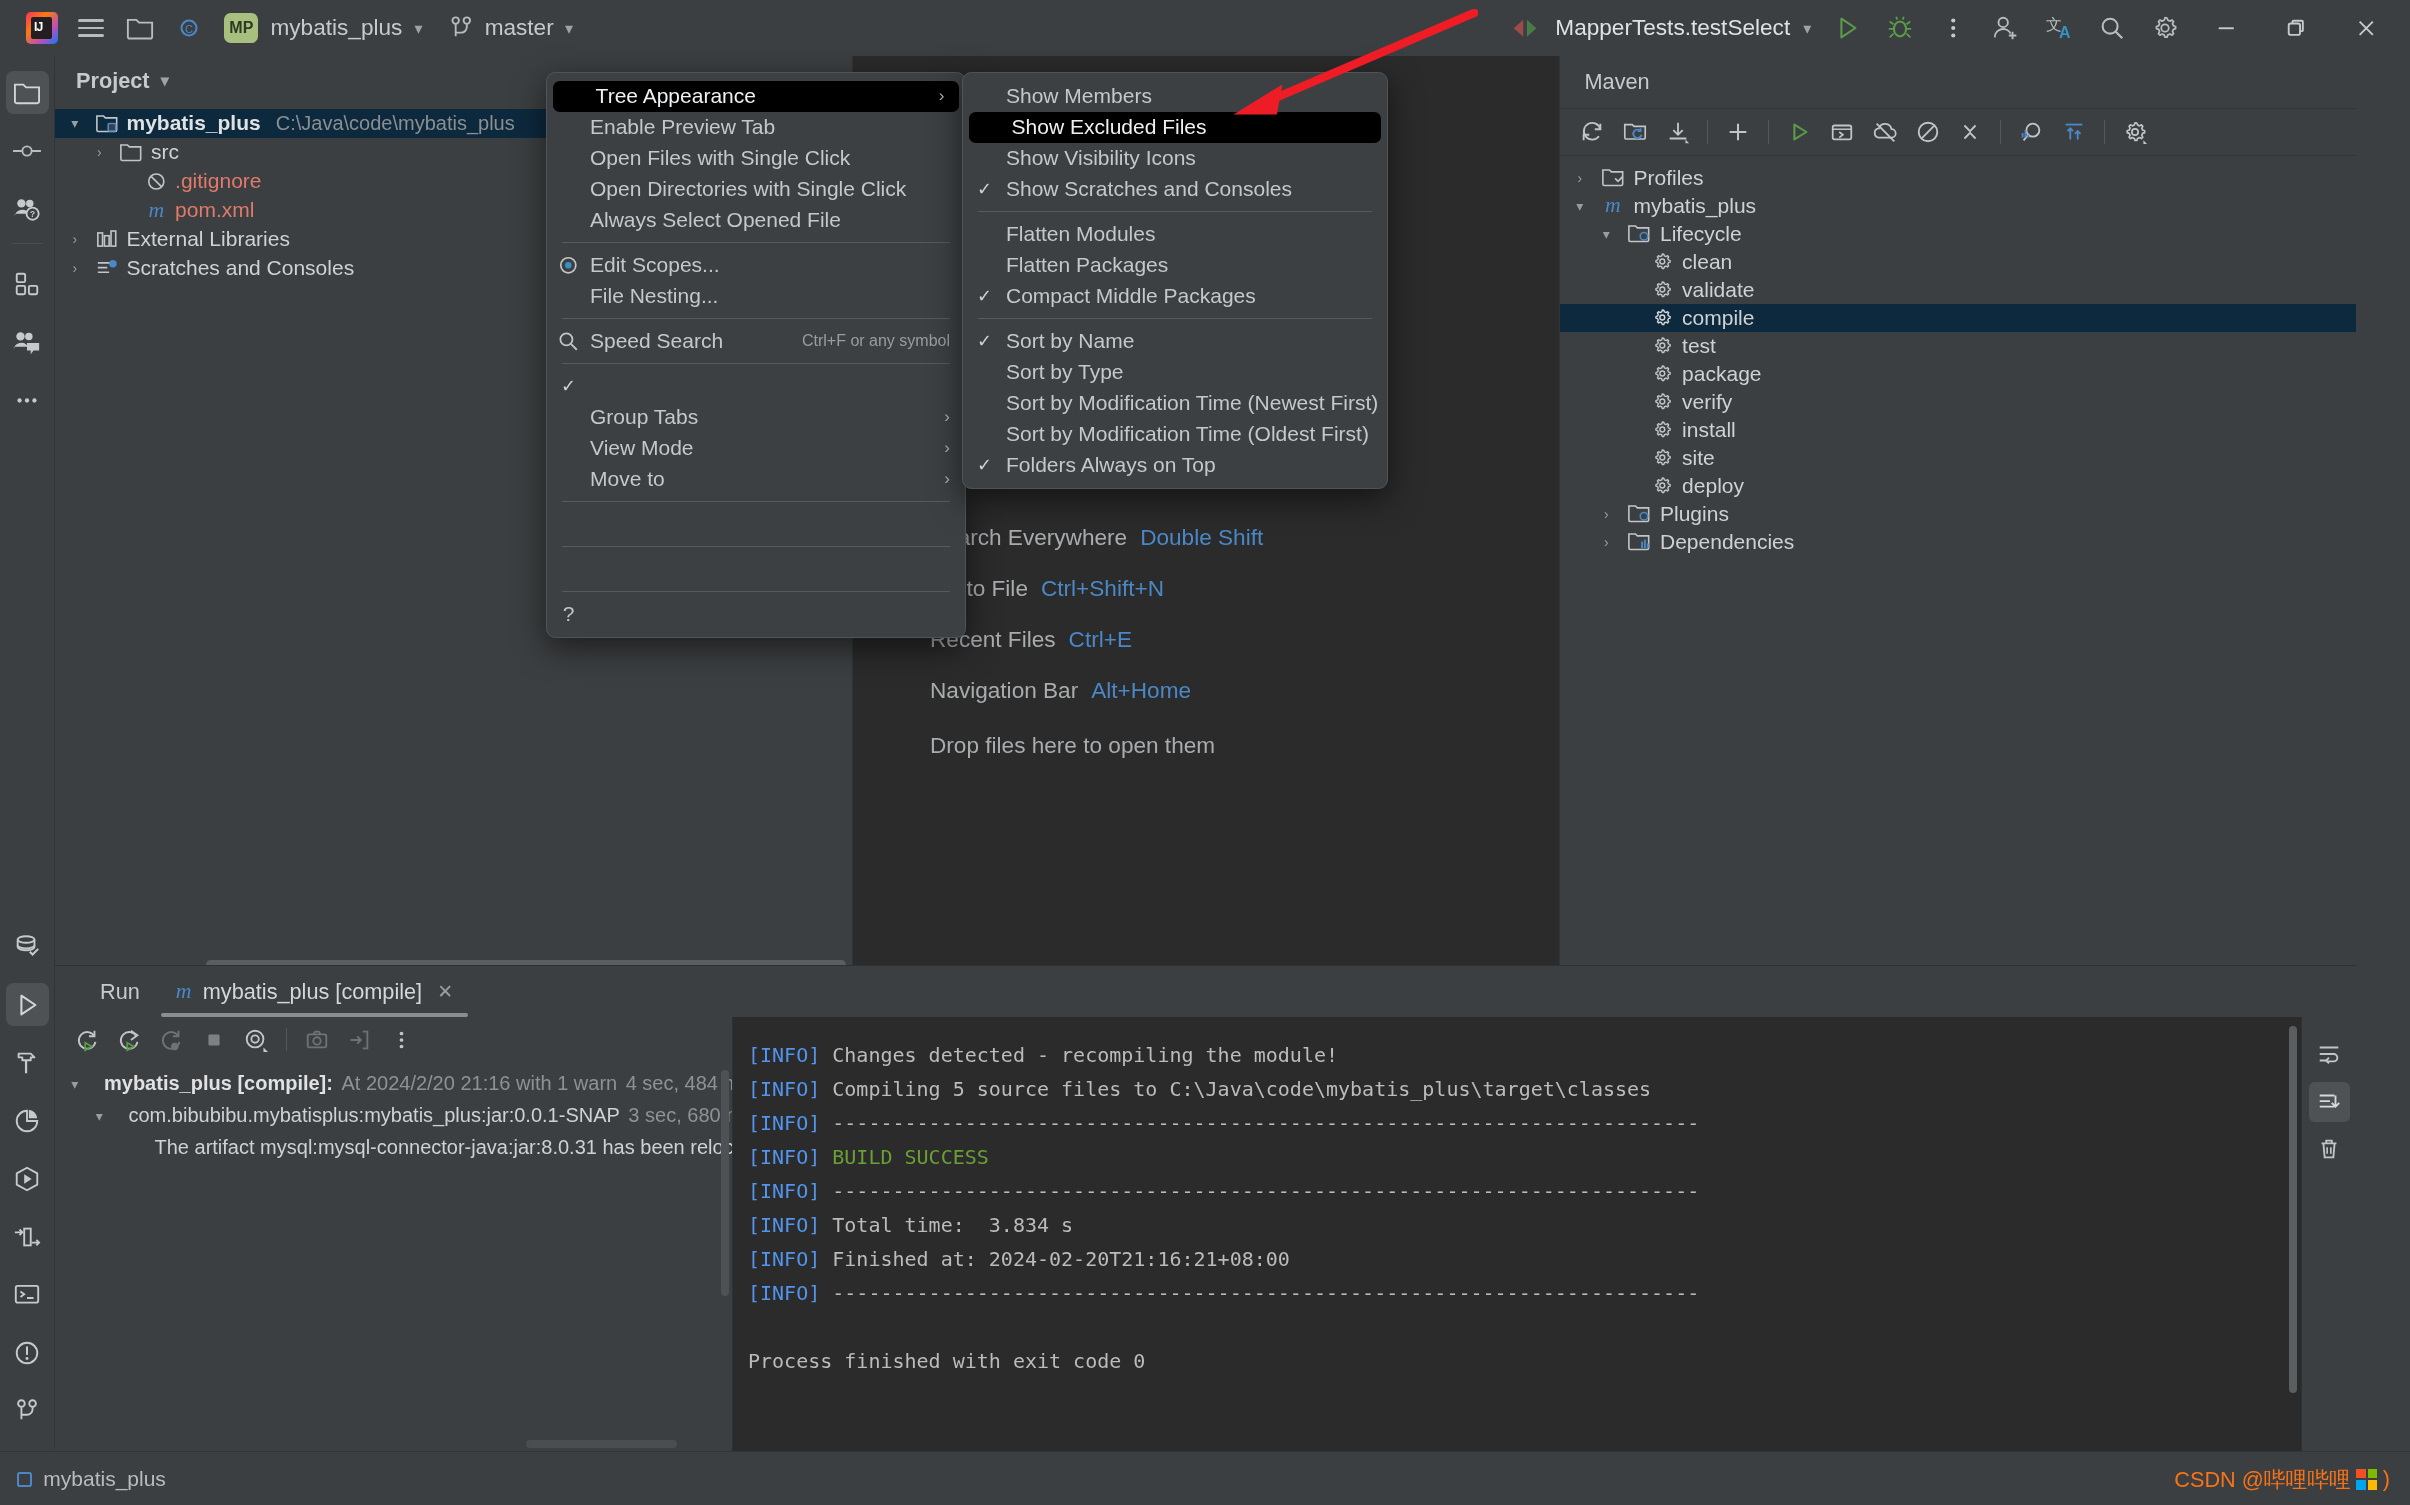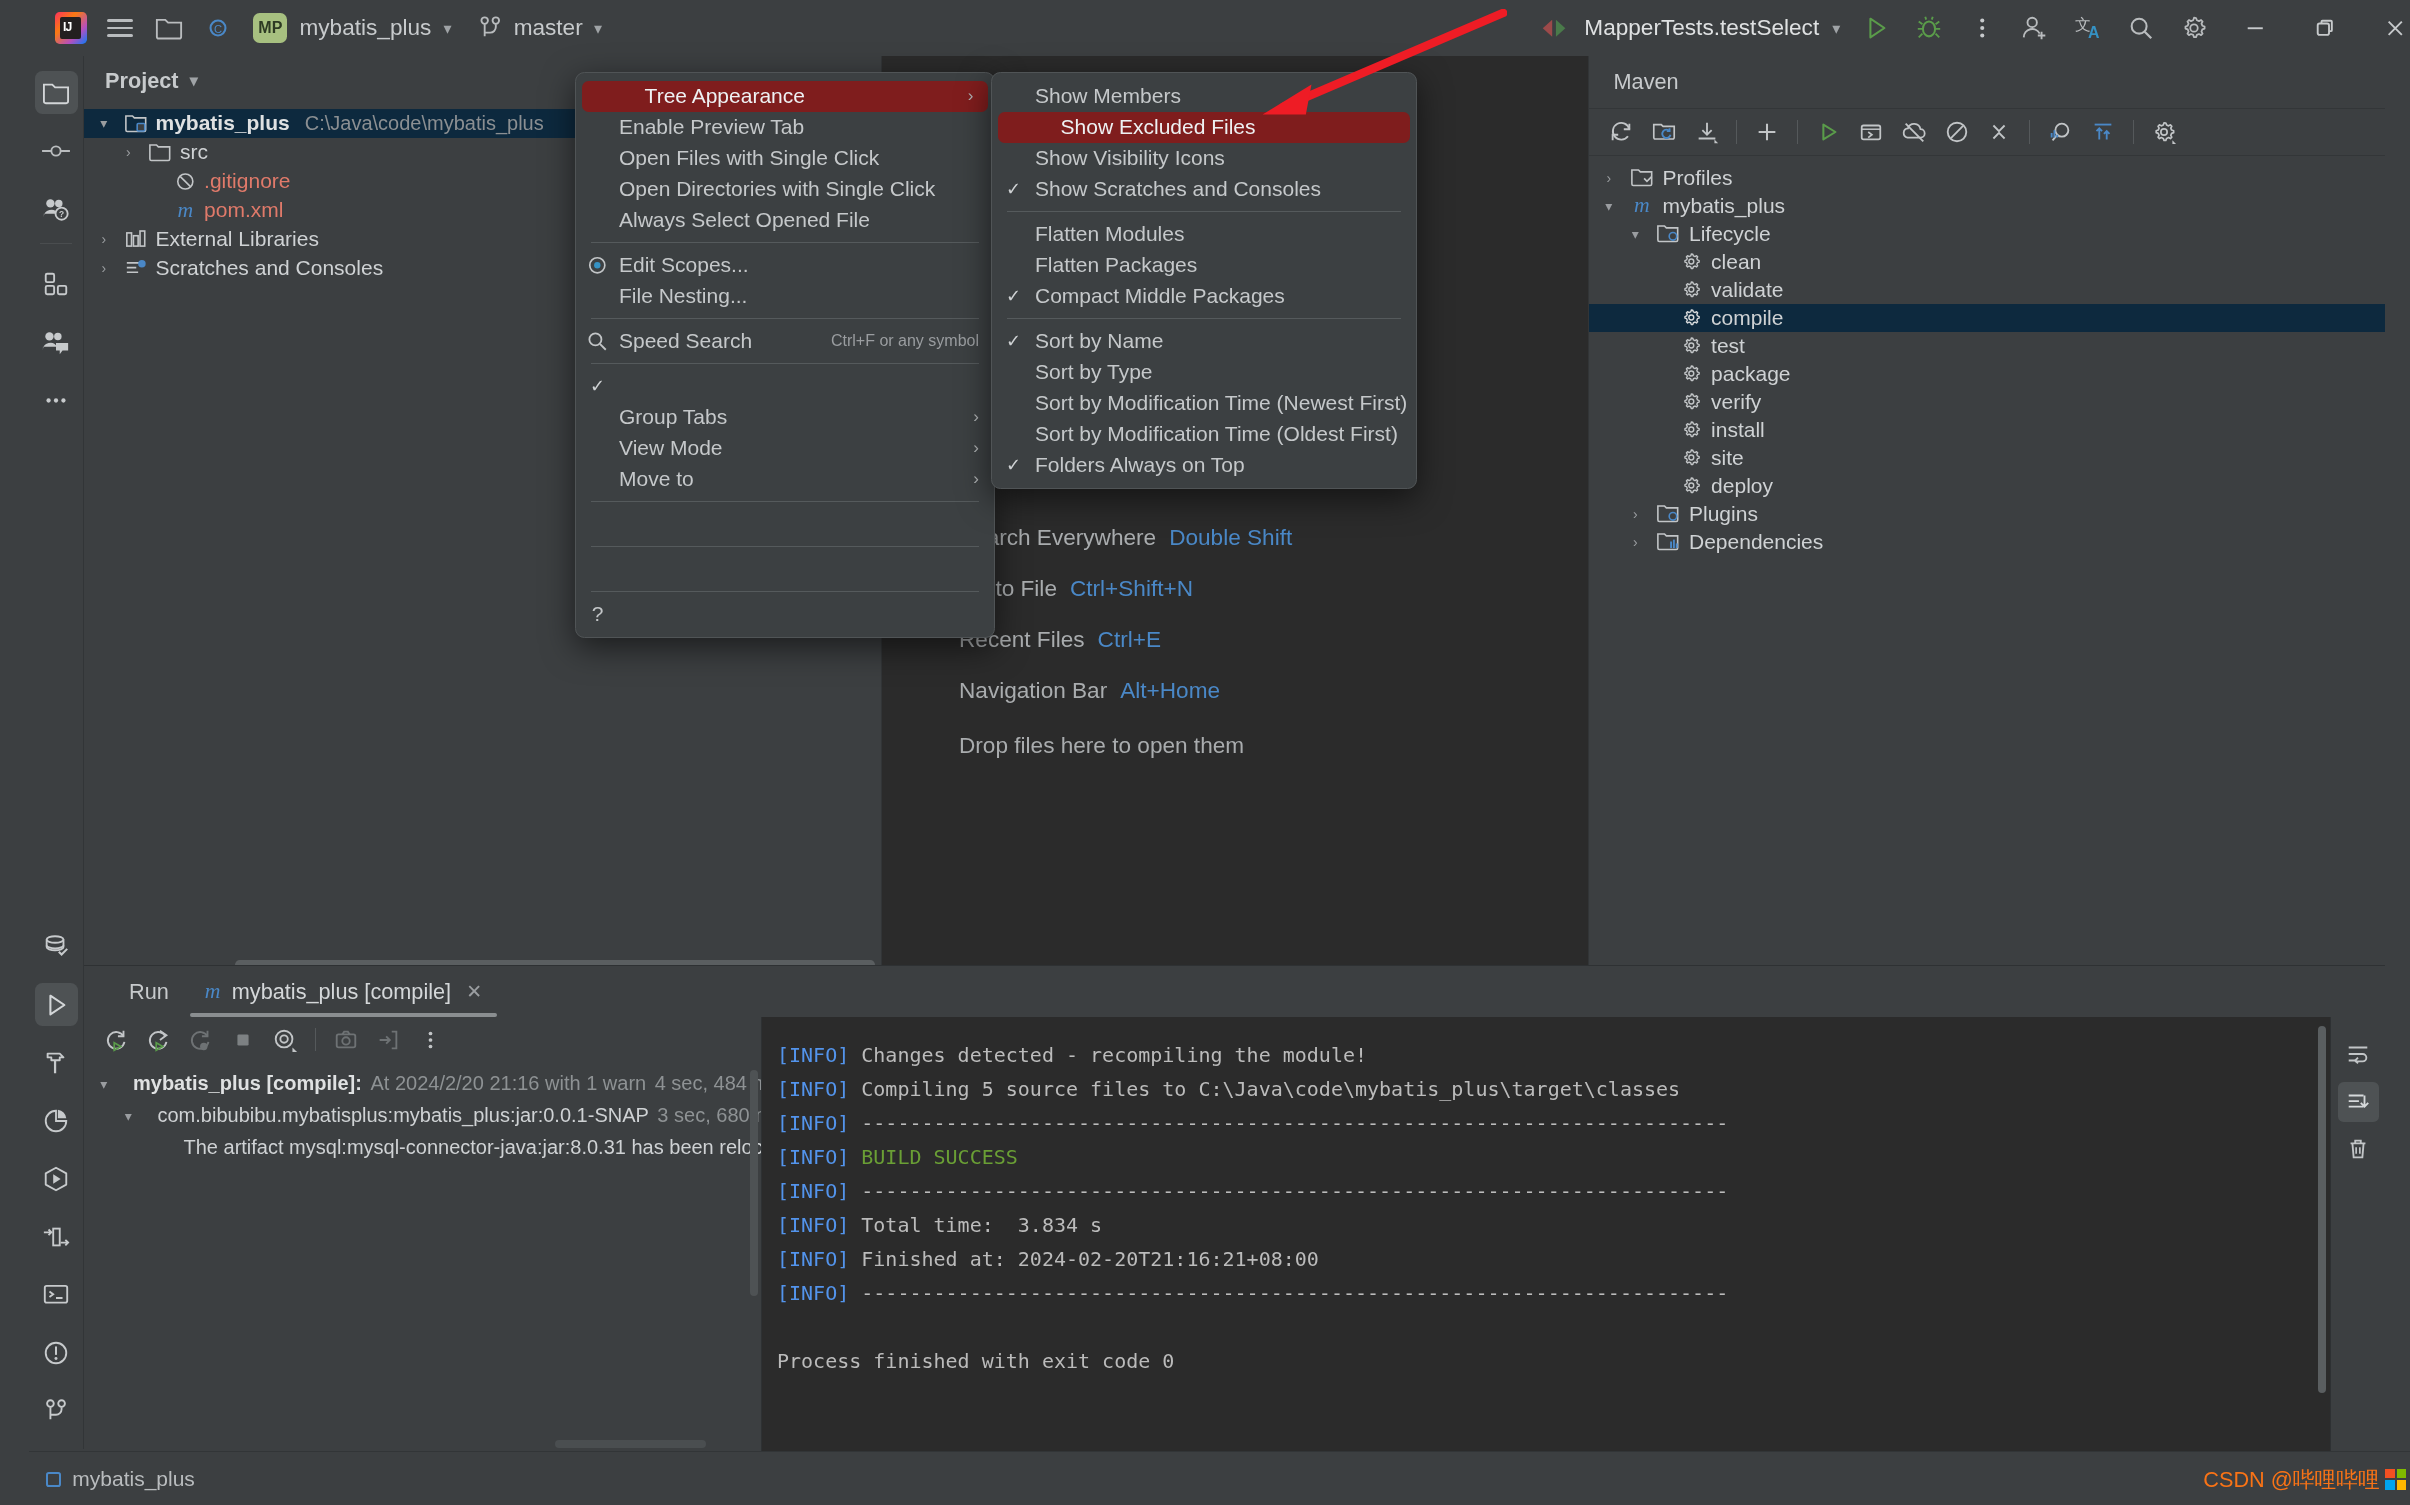--- a/index.html
+++ b/index.html
@@ -3,21 +3,21 @@
 <meta charset="utf-8">
 <style>
   * { box-sizing: border-box; margin: 0; padding: 0; }
   html, body {
     width: 2411px; height: 1506px;
     background: #3c3f41;
     font-family: "Liberation Sans", sans-serif;
     overflow: hidden;
     -webkit-font-smoothing: antialiased;
   }
-  #app { position: relative; width: 2154px; height: 1506px; background: #3c3f41; margin-left: 29px; }
+  #app { position: relative; width: 2154px; height: 1506px; background: #3c3f41; }
 
   
   .titlebar {
     position: absolute; left: 0; top: 0; width: 2411px; height: 56px;
     background: #3c3f41;
     display: flex; align-items: center;
   }
   .tb-left { display: flex; align-items: center; gap: 0px; padding-left: 17px; }
   .tb-btn {
     width: 49px; height: 41px; display: flex; align-items: center; justify-content: center;
@@ -168,21 +168,21 @@
   .menu {
     position:absolute; background:#3c4042; border:0.9px solid #505456; border-radius:9.4px;
     box-shadow: 0 9.4px 32px rgba(0,0,0,.55); padding: 7.5px 0; z-index: 50;
   }
   .menu1 { left: 546px; top: 72px; width: 420px; }
   .menu2 { left: 962px; top: 72px; width: 426px; }
   .mi {
     height: 31px; display:flex; align-items:center; position:relative;
     color:#c5c8ca; font-size: 21px; padding: 0 15px 0 0;
   }
-  .mi.sel { background:#7f1d1d; border-radius: 6.6px; margin: 0 5.6px; gap: 20px; }
+  .mi.sel { background:#000000; border-radius: 6.6px; margin: 0 5.6px; }
   .mi.sel .mtext { color:#eef1f3; }
   .mleft { width: 43px; display:flex; align-items:center; justify-content:center; flex:none; }
   .mtext { flex:1; white-space:nowrap; }
   .mshort { color:#9a9da0; font-size: 16px; margin-left: 19px; white-space:nowrap;}
   .marrow { color:#aeb1b3; font-size: 17px; margin-left: 15px; }
   .msep { height:0.9px; background:#555a5c; margin: 6.6px 15px; }
   .chk { color:#cfd2d4; font-size: 18px; }
 
   
   .redarrow { position:absolute; left: 1196px; top: 9.4px; width: 282px; height: 132px; z-index: 60; pointer-events:none;}

